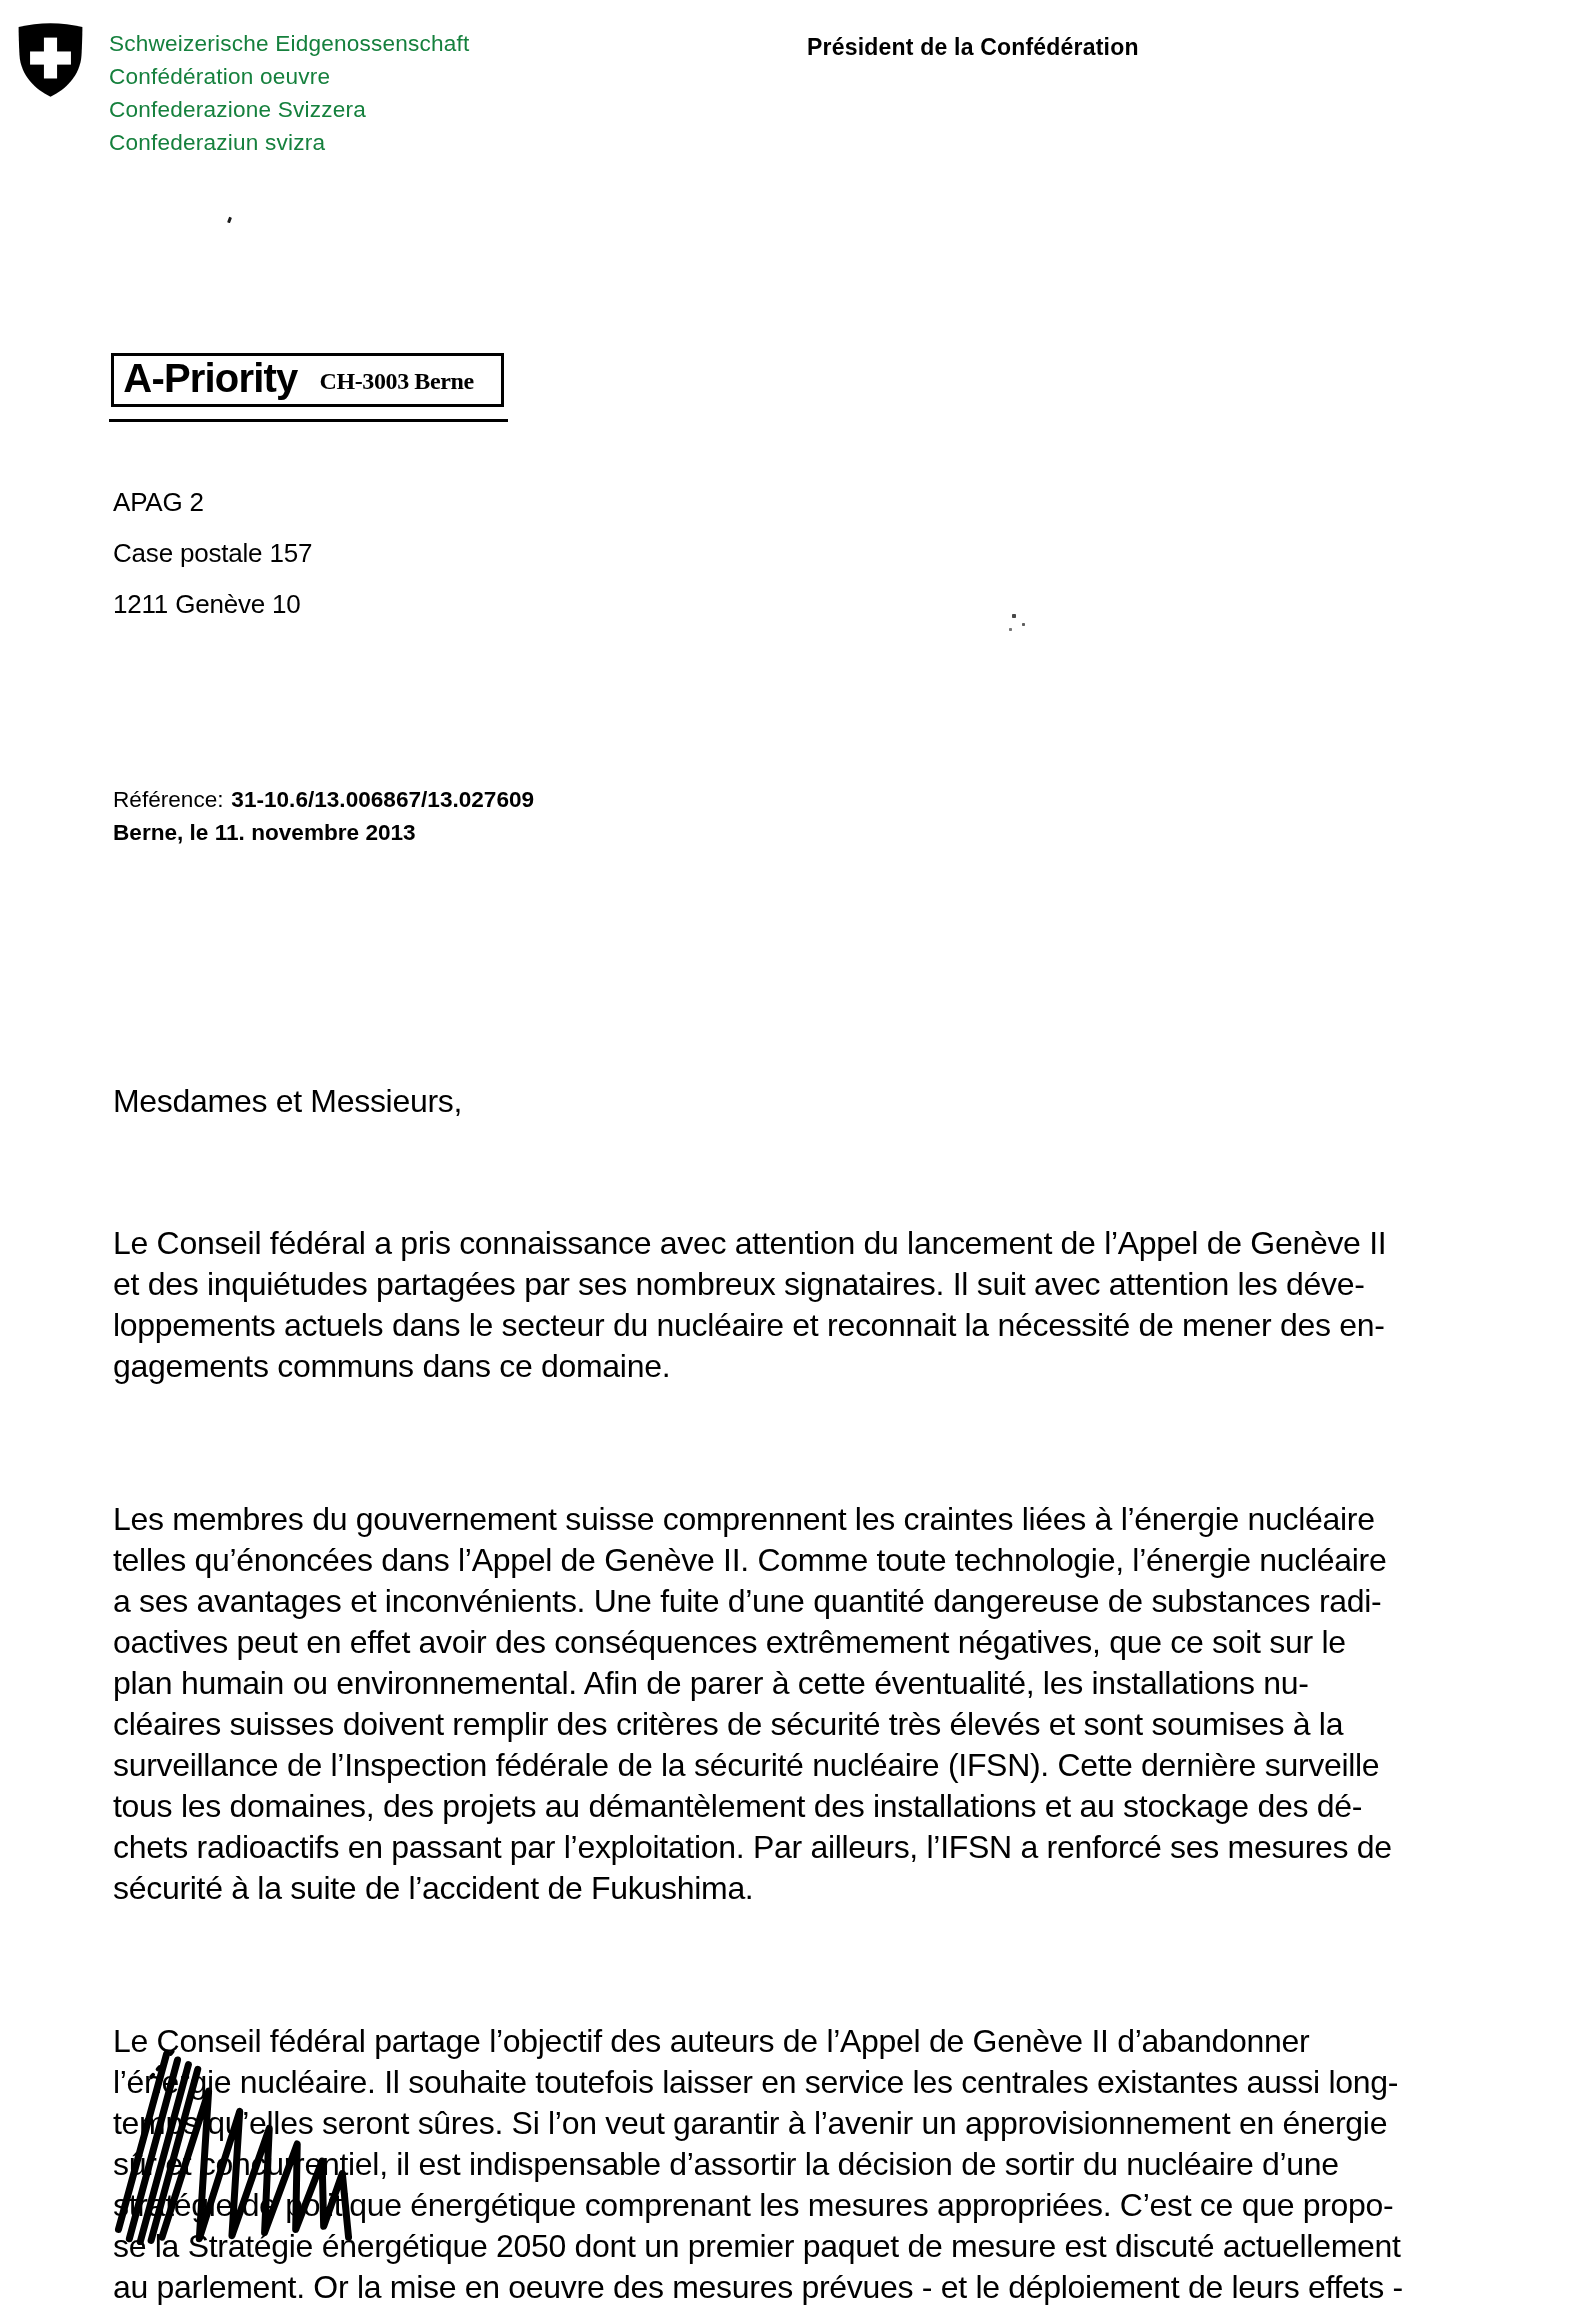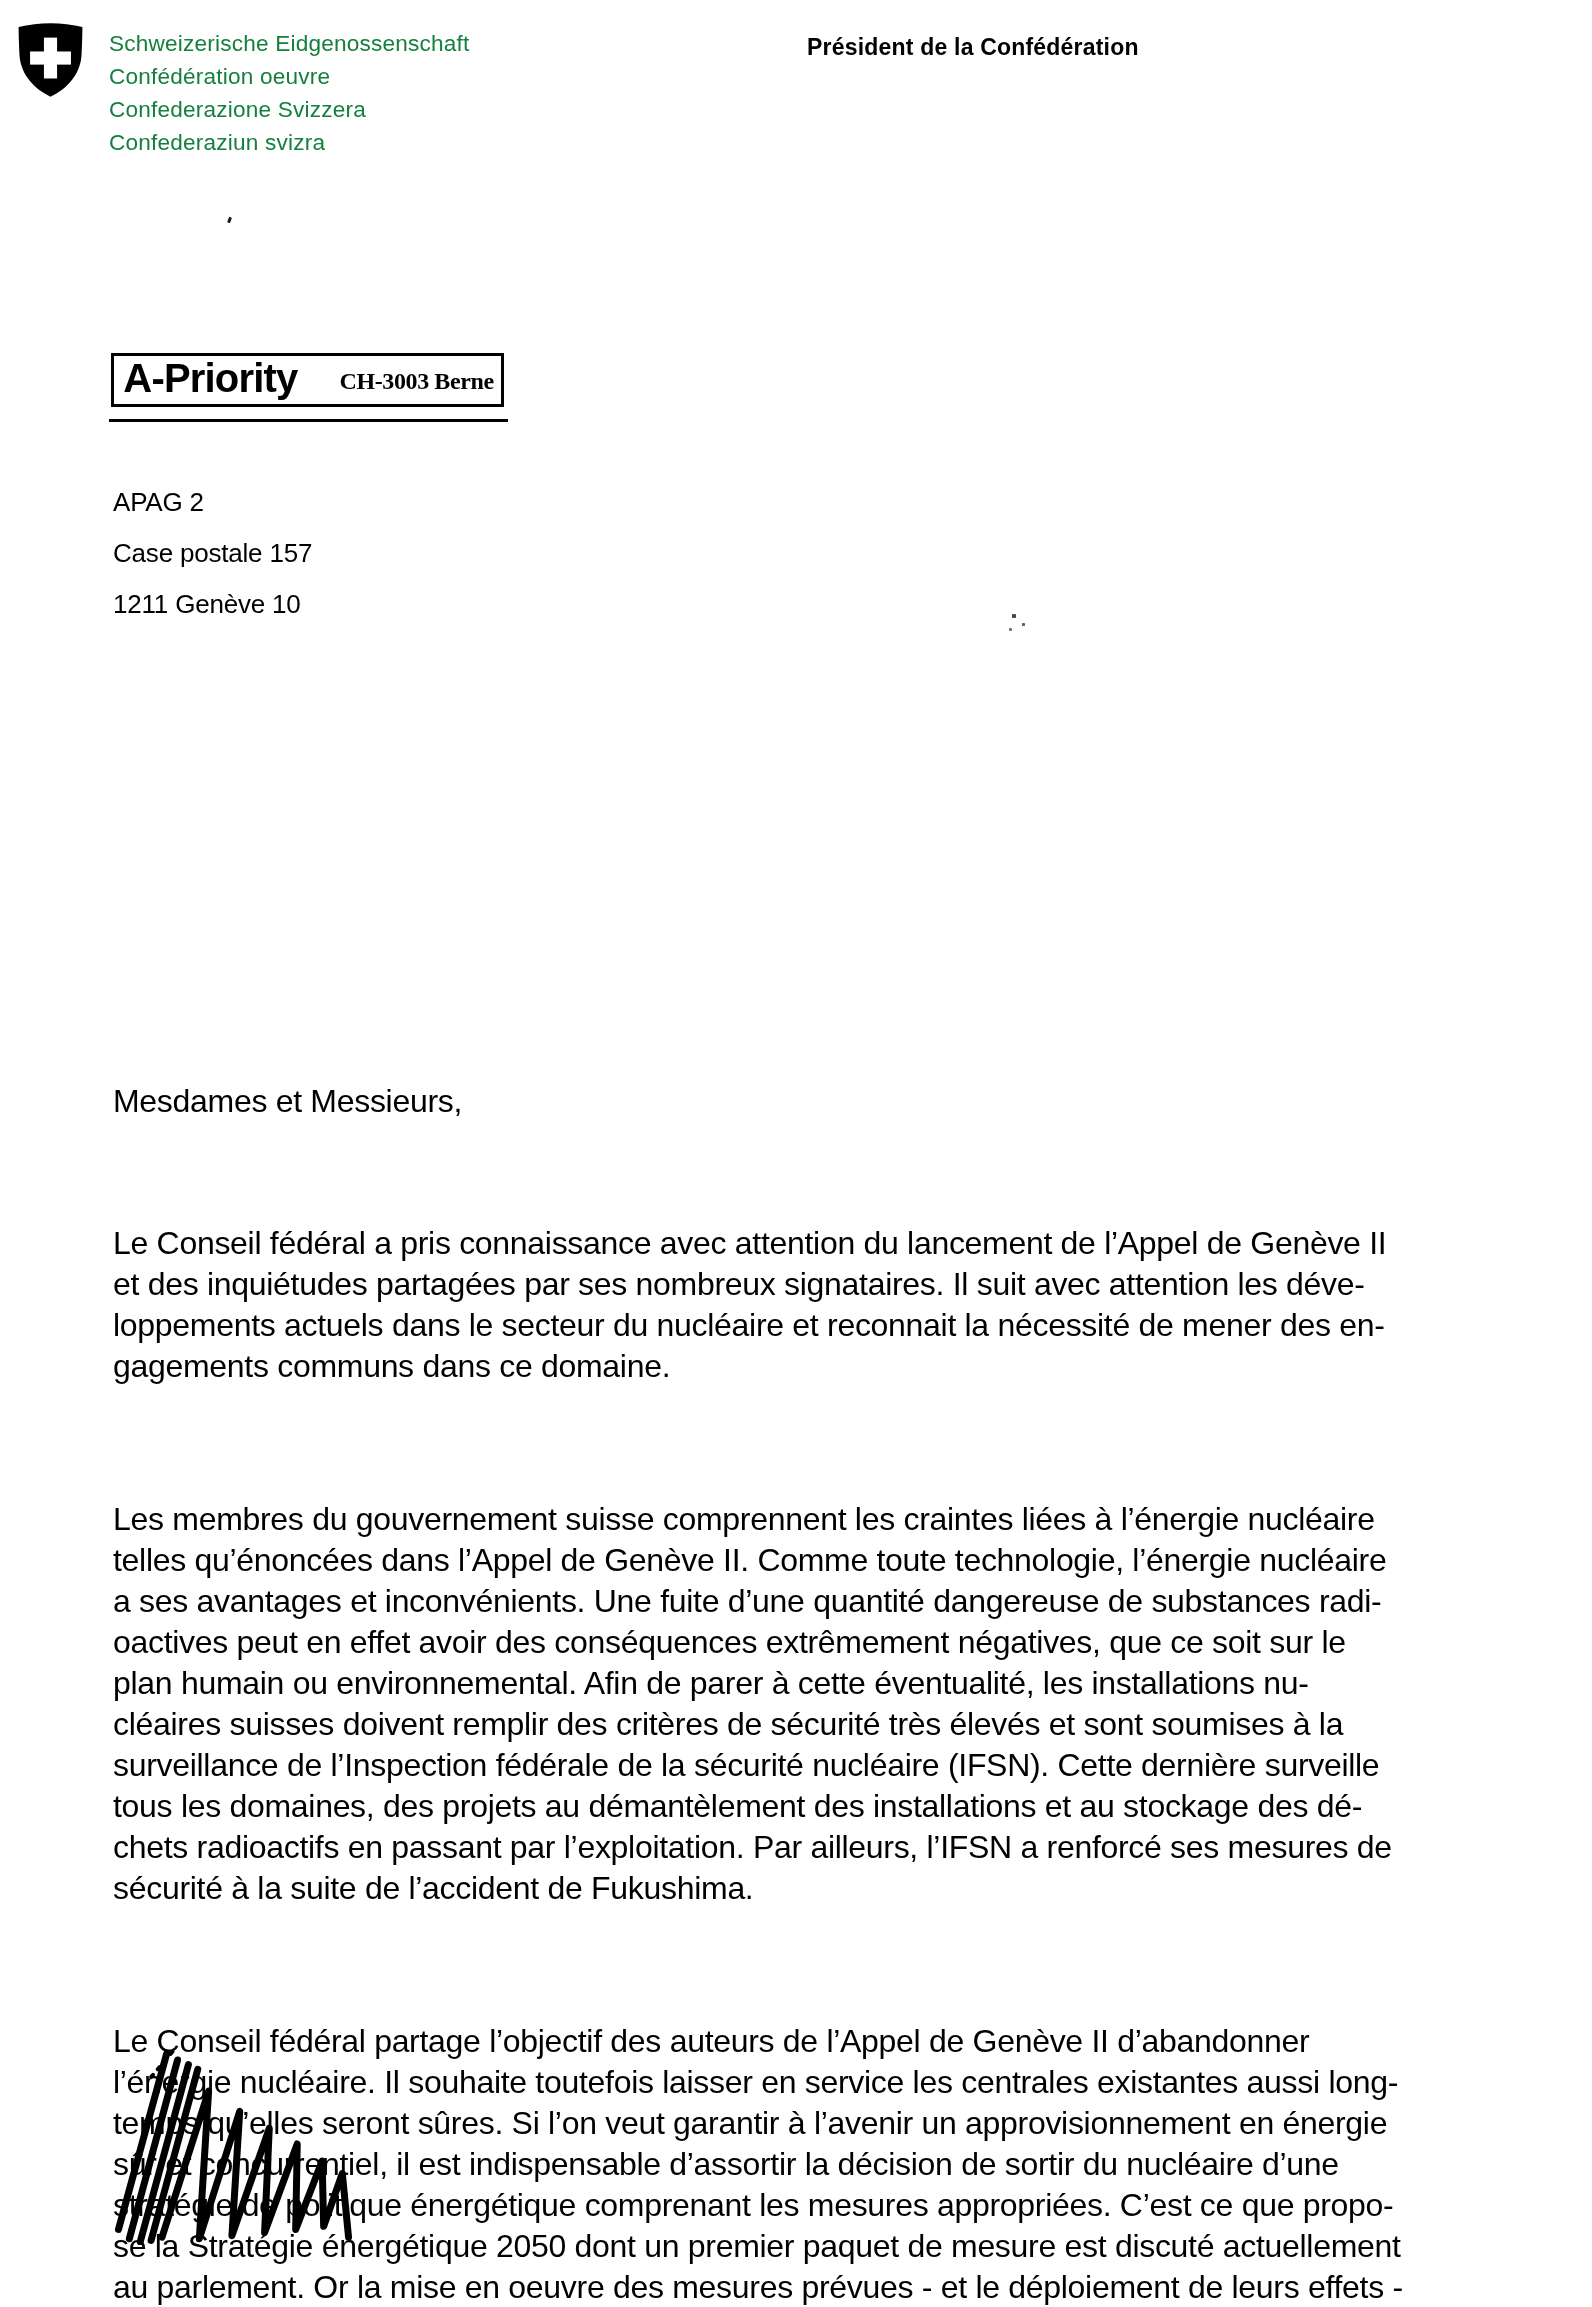--- a/index.html
+++ b/index.html
@@ -22,21 +22,20 @@
     position:absolute;left:807px;top:34px;
     font-size:23px;font-weight:bold;letter-spacing:0.2px;
   }
   
   .priority-box{
     position:absolute;left:111px;top:353px;
     width:393px;height:54px;box-sizing:border-box;
     border:3.1px solid #000;
     display:flex;align-items:baseline;
     padding:0 0 4.7px 9.3px;
-    gap:20px;
   }
   .priority-label{font-size:40px;font-weight:bold;letter-spacing:-0.8px;align-self:center;margin-top:1.6px;}
   .priority-code{font-size:24px;font-weight:bold;letter-spacing:-0.4px;margin-left:22px;align-self:center;margin-top:7.8px;font-family:Liberation Serif, serif;}
   .address-underline{
     position:absolute;left:109px;top:419px;width:399px;height:3.1px;background:#000;
   }
   
   .recipient{
     position:absolute;left:113px;top:477px;
     font-size:26px;line-height:51px;letter-spacing:-0.2px;
@@ -98,20 +97,26 @@
     <span class="priority-code">CH-3003 Berne</span>
   </div>
   <div class="address-underline"></div>
 
   <div class="recipient">
     <div>APAG 2</div>
     <div>Case postale 157</div>
     <div>1211 Genève 10</div>
   </div>
 
+  <div class="reference">
+    <div>
+      <span class="ref-label">Référence:</span><span class="ref-number">31-10.6/13.006867/13.027609</span>
+    </div>
+    <div class="place-date">Berne, le 11. novembre 2013</div>
+  </div>
 
   <div class="letter-body">
     <div class="salutation">Mesdames et Messieurs,</div>
     <div class="paragraph">Le Conseil fédéral a pris connaissance avec attention du lancement de l’Appel de Genève II
 et des inquiétudes partagées par ses nombreux signataires. Il suit avec attention les déve-
 loppements actuels dans le secteur du nucléaire et reconnait la nécessité de mener des en-
 gagements communs dans ce domaine.</div>
     <div class="paragraph">Les membres du gouvernement suisse comprennent les craintes liées à l’énergie nucléaire
 telles qu’énoncées dans l’Appel de Genève II. Comme toute technologie, l’énergie nucléaire
 a ses avantages et inconvénients. Une fuite d’une quantité dangereuse de substances radi-

